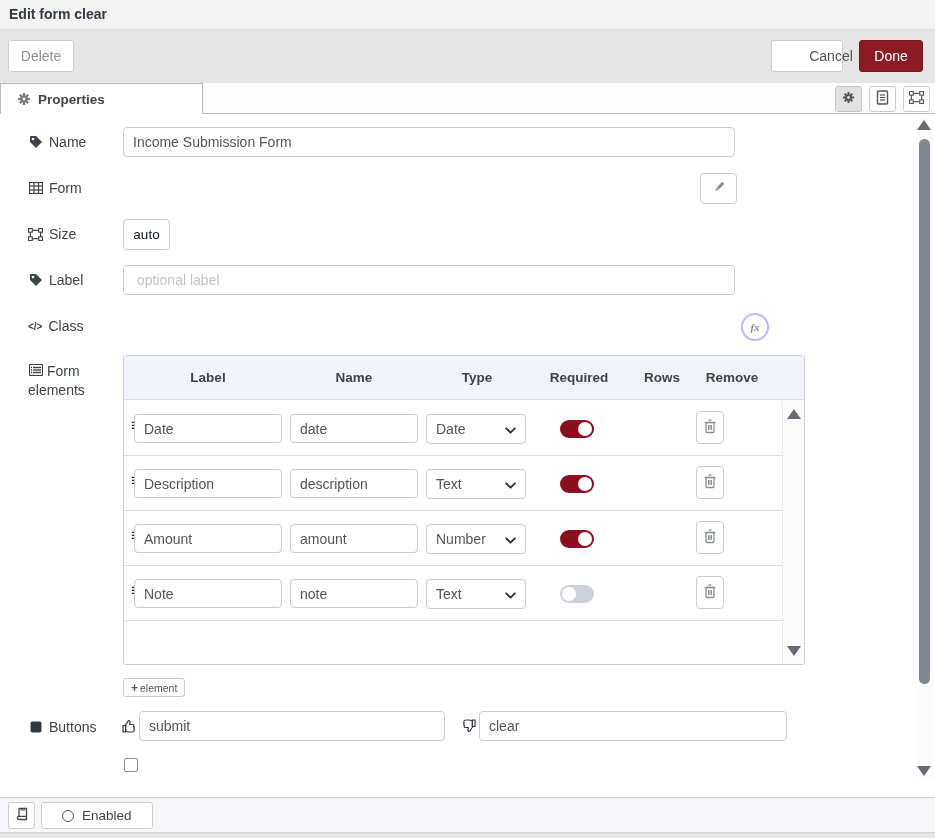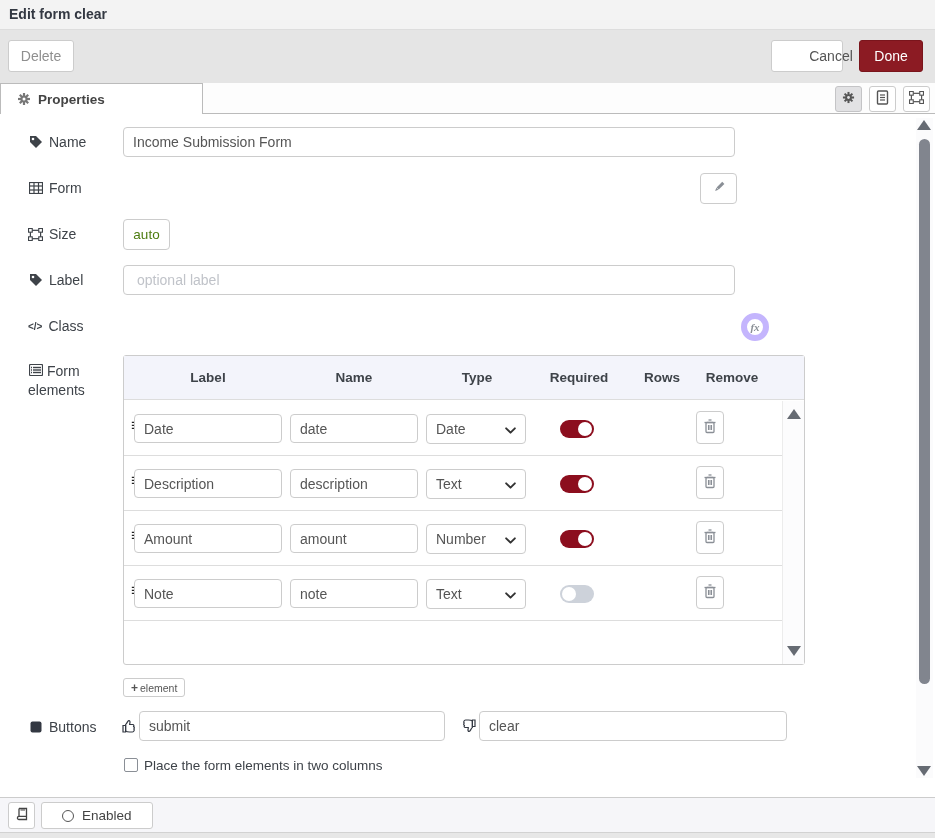--- a/index.html
+++ b/index.html
@@ -220,38 +220,38 @@
       <svg width="15" height="13" viewBox="0 0 16 14">
           <rect x="2.5" y="2.5" width="11" height="9" fill="none" stroke="#3e4349" stroke-width="1.3"></rect>
           <rect x="0.5" y="0.5" width="4" height="4" fill="#fff" stroke="#3e4349" stroke-width="1.2"></rect>
           <rect x="11.5" y="0.5" width="4" height="4" fill="#fff" stroke="#3e4349" stroke-width="1.2"></rect>
           <rect x="0.5" y="9.5" width="4" height="4" fill="#fff" stroke="#3e4349" stroke-width="1.2"></rect>
           <rect x="11.5" y="9.5" width="4" height="4" fill="#fff" stroke="#3e4349" stroke-width="1.2"></rect>
         </svg>
     </span>
     <span>Size</span>
   </div>
-  <button class="sq-btn" style="position:absolute;left:123px;top:105px;width:47px;height:31px;color:#4d7c0f;font-size:13.5px;">auto</button>
+  <button class="sq-btn" style="position:absolute;left:123px;top:105px;width:47px;height:31px;color:#0f172a;font-size:13.5px;">auto</button>
 
   <div class="row-label" style="top:158px;">
     <span class="ficon">
       <svg width="14" height="14" viewBox="0 0 14 14">
           <path d="M1 1 h6 l6 6 -6 6 -6 -6 z" fill="#3e4349"></path>
           <circle cx="4" cy="4" r="1.3" fill="#fff"></circle>
         </svg>
     </span>
     <span>Label</span>
   </div>
   <input type="text" style="position: absolute; left: 123px; top: 151px; width: 612px; padding-left: 13px;" placeholder="optional label">
 
   <div class="row-label" style="top:204px;">
     <span class="ficon" style="font-size:10px;font-weight:bold;color:#3e4349;width:auto;">&lt;/&gt;</span>
     <span>Class</span>
   </div>
-  <span style="position:absolute;left:741px;top:199px;width:28px;height:28px;border:6px solid #c4b5fd;border-radius:50%;display:inline-flex;align-items:center;justify-content:center;font-style:italic;font-family:'Liberation Serif',serif;font-size:11px;color:#8a8f96;font-weight:bold;">fx</span>
+  <span style="position:absolute;left:741px;top:199px;width:28px;height:28px;border:2px solid #c4b5fd;border-radius:50%;display:inline-flex;align-items:center;justify-content:center;font-style:italic;font-family:'Liberation Serif',serif;font-size:11px;color:#8a8f96;font-weight:bold;">fx</span>
 
   <div class="row-label" style="top:248px;display:block;line-height:19px;">
     <span class="ficon" style="margin-right:4px;">
       <svg width="14" height="12" viewBox="0 0 14 12">
           <rect x="0.5" y="0.5" width="13" height="11" rx="1" fill="none" stroke="#3e4349" stroke-width="1.2"></rect>
           <line x1="4" y1="3.5" x2="12" y2="3.5" stroke="#3e4349" stroke-width="1.4"></line>
           <line x1="4" y1="6" x2="12" y2="6" stroke="#3e4349" stroke-width="1.4"></line>
           <line x1="4" y1="8.5" x2="12" y2="8.5" stroke="#3e4349" stroke-width="1.4"></line>
           <line x1="2" y1="3.5" x2="3" y2="3.5" stroke="#3e4349" stroke-width="1.4"></line>
           <line x1="2" y1="6" x2="3" y2="6" stroke="#3e4349" stroke-width="1.4"></line>
@@ -402,21 +402,20 @@
     <svg width="16" height="16" viewBox="0 0 16 16">
         <g transform="rotate(180 8 8)">
           <path d="M2 7.5 h2.6 v6.5 H2 z" fill="none" stroke="#333842" stroke-width="1.2"></path>
           <path d="M4.6 13 c1 .7 2 1 4 1 h2.8 c1.8 0 2.4-2.6 1.3-3 .9-.4 .9-2.1-.2-2.4 .8-.6 .4-2.1-.7-2.1 H8.6 c.3-1 .6-2.6 .2-3.4 -.3-.7-1.4-.8-1.6 0 C6.8 2.8 6 5.4 4.6 6.6 z" fill="none" stroke="#333842" stroke-width="1.2" stroke-linejoin="round"></path>
         </g>
       </svg>
   </span>
   <input type="text" style="position: absolute; left: 479px; top: 597px; width: 308px;" value="clear">
 
   <span class="cb" style="position:absolute;left:124px;top:644px;"></span>
-  <span style="position:absolute;left:144px;top:644px;font-size:13.5px;color:#3e4349;">Place the form elements in two columns</span>
 </div>
 
 <div class="main-scroll">
   <span class="tri-up"></span>
   <span class="main-thumb"></span>
   <span class="tri-down"></span>
 </div>
 
 <div class="tray-footer">
   <span class="footer-btn btn-docs">

